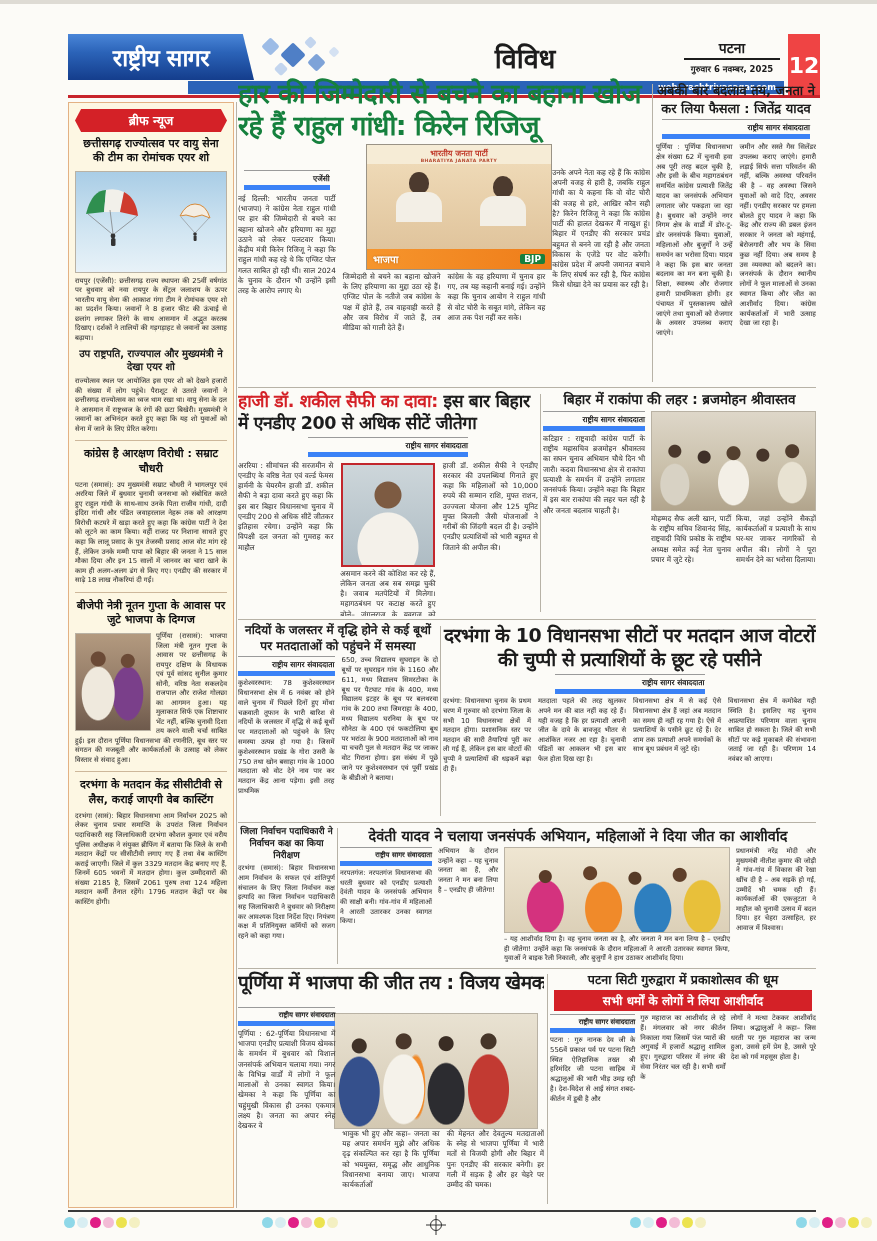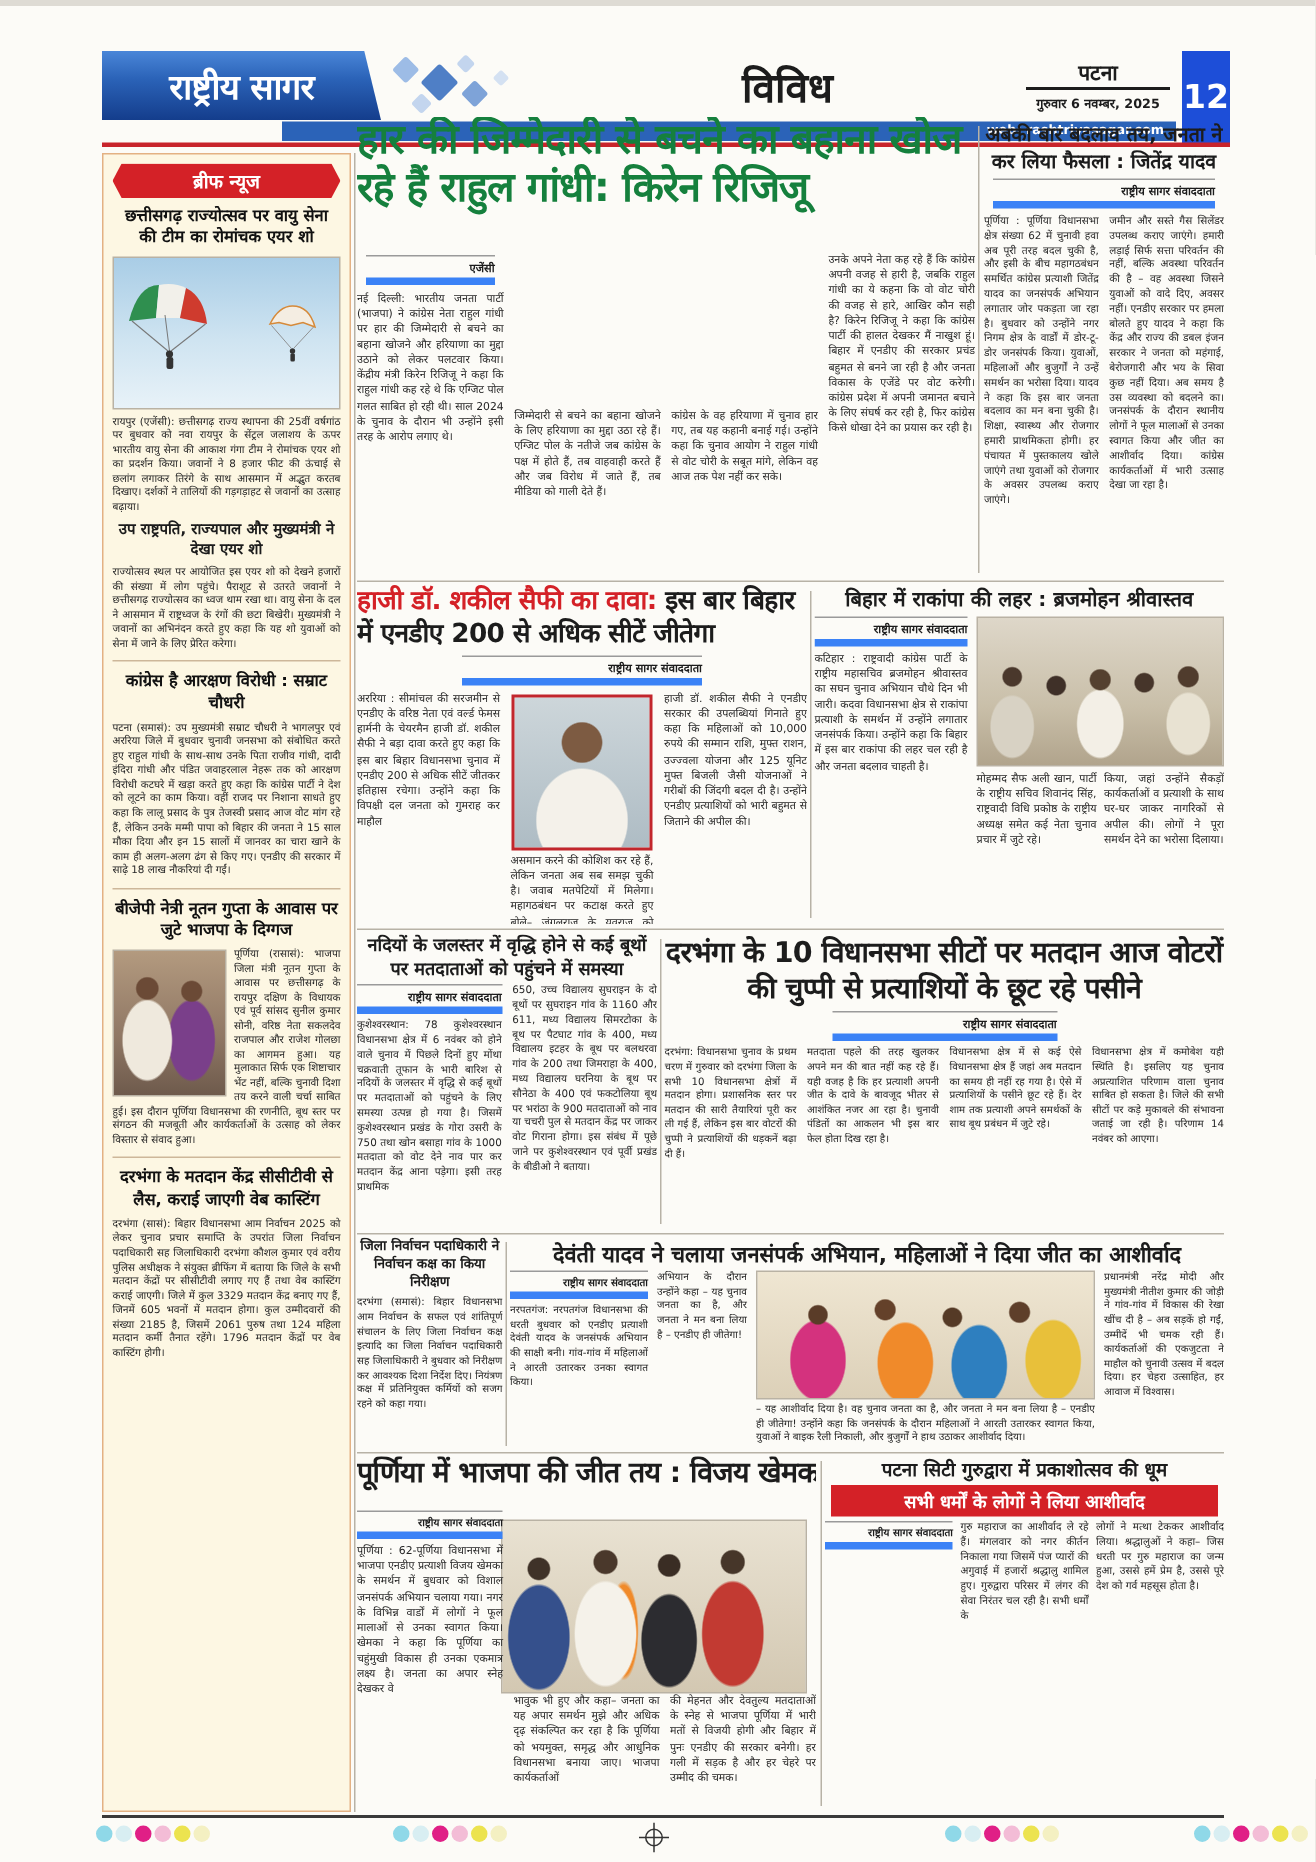--- a/index.html
+++ b/index.html
@@ -17,21 +17,21 @@
   .diamonds span:nth-of-type(1){left:10px;top:6px;width:13px;height:13px;background:#9dbce6;}
   .diamonds span:nth-of-type(2){left:30px;top:12px;width:18px;height:18px;background:#4f7fc6;}
   .diamonds span:nth-of-type(3){left:22px;top:30px;width:10px;height:10px;background:#c3d5ee;}
   .diamonds span:nth-of-type(4){left:52px;top:4px;width:9px;height:9px;background:#c3d5ee;}
   .diamonds span:nth-of-type(5){left:56px;top:22px;width:13px;height:13px;background:#7ea3d8;}
   .diamonds span:nth-of-type(6){left:76px;top:14px;width:8px;height:8px;background:#d4e1f2;}
   .section-title{flex:1;text-align:center;font-size:27px;font-weight:800;padding-top:5px;}
   .city-block{width:96px;text-align:center;padding-top:4px;margin-right:40px;}
   .city{font-size:14px;font-weight:800;border-bottom:2px solid #1c1c1c;padding-bottom:1px;}
   .mdate{font-size:8.5px;font-weight:700;padding-top:3px;}
-  .pageno{position:absolute;right:0;top:0;width:32px;height:62px;background:#1d4ed8;color:#fff;
+  .pageno{position:absolute;right:0;top:0;width:32px;height:62px;background:#ef4444;color:#fff;
           display:flex;align-items:center;justify-content:center;font-size:22px;font-weight:800;}
   .webbar{position:absolute;left:120px;right:36px;top:47px;height:13px;background:#2b63b8;color:#fff;
           font-size:8.5px;font-weight:700;text-align:right;line-height:13px;padding-right:8px;box-sizing:border-box;}
   .mast-rule{position:absolute;left:0;right:0;top:61px;height:3px;background:#c8242b;}
 
   
   .body-txt{font-size:7.2px;line-height:1.42;text-align:justify;color:#262626;}
   .byline{font-size:7.5px;font-weight:700;text-align:right;border-top:1px solid #9a9a9a;
           border-bottom:5px solid #3b82f6;padding:2px 0;margin:2px 6px 4px;}
   .cols{display:flex;gap:7px;}
@@ -255,20 +255,36 @@
       <p class="body-txt" style="margin:0;">पूर्णिया (रासासं): भाजपा जिला मंत्री नूतन गुप्ता के आवास पर छत्तीसगढ़ के रायपुर दक्षिण के विधायक एवं पूर्व सांसद सुनील कुमार सोनी, वरिष्ठ नेता सकलदेव राजपाल और राजेश गोलछा का आगमन हुआ। यह मुलाकात सिर्फ एक शिष्टाचार भेंट नहीं, बल्कि चुनावी दिशा तय करने वाली चर्चा साबित हुई। इस दौरान पूर्णिया विधानसभा की रणनीति, बूथ स्तर पर संगठन की मजबूती और कार्यकर्ताओं के उत्साह को लेकर विस्तार से संवाद हुआ।</p>
     </div>
 
     <div class="sep" style="clear:both;"></div>
     <h3>दरभंगा के मतदान केंद्र सीसीटीवी से लैस, कराई जाएगी वेब कास्टिंग</h3>
     <p class="body-txt" style="margin:0;">दरभंगा (सासं): बिहार विधानसभा आम निर्वाचन 2025 को लेकर चुनाव प्रचार समाप्ति के उपरांत जिला निर्वाचन पदाधिकारी सह जिलाधिकारी दरभंगा कौशल कुमार एवं वरीय पुलिस अधीक्षक ने संयुक्त ब्रीफिंग में बताया कि जिले के सभी मतदान केंद्रों पर सीसीटीवी लगाए गए हैं तथा वेब कास्टिंग कराई जाएगी। जिले में कुल 3329 मतदान केंद्र बनाए गए हैं, जिनमें 605 भवनों में मतदान होगा। कुल उम्मीदवारों की संख्या 2185 है, जिसमें 2061 पुरुष तथा 124 महिला मतदान कर्मी तैनात रहेंगे। 1796 मतदान केंद्रों पर वेब कास्टिंग होगी।</p>
   </aside>
 
   <section class="art art-main">
     <h1>हार की जिम्मेदारी से बचने का बहाना खोज रहे हैं राहुल गांधी: किरेन रिजिजू</h1>
+    <div class="ph-bjp">
+      <div class="banner">
+        <span class="hi">भारतीय जनता पार्टी</span>
+        <span class="en">BHARATIYA JANATA PARTY</span>
+      </div>
+      <div class="scene">
+        <div class="head" style="left:42px;top:8px;"></div>
+        <div class="torso" style="left:29px;top:28px;"></div>
+        <div class="head" style="left:126px;top:12px;"></div>
+        <div class="torso" style="left:113px;top:32px;"></div>
+      </div>
+      <div class="strip">
+        <span class="hi">भाजपा</span>
+        <span class="en">BJP</span>
+      </div>
+    </div>
     <div class="cols">
       <div>
         <div class="byline">एजेंसी</div>
         <p class="body-txt" style="margin:0;">नई दिल्ली: भारतीय जनता पार्टी (भाजपा) ने कांग्रेस नेता राहुल गांधी पर हार की जिम्मेदारी से बचने का बहाना खोजने और हरियाणा का मुद्दा उठाने को लेकर पलटवार किया। केंद्रीय मंत्री किरेन रिजिजू ने कहा कि राहुल गांधी कह रहे थे कि एग्जिट पोल गलत साबित हो रही थी। साल 2024 के चुनाव के दौरान भी उन्होंने इसी तरह के आरोप लगाए थे।</p>
       </div>
       <div class="pad-photo">
         <p class="body-txt" style="margin:0;">जिम्मेदारी से बचने का बहाना खोजने के लिए हरियाणा का मुद्दा उठा रहे हैं। एग्जिट पोल के नतीजे जब कांग्रेस के पक्ष में होते हैं, तब वाहवाही करते हैं और जब विरोध में जाते हैं, तब मीडिया को गाली देते हैं।</p>
       </div>
       <div class="pad-photo">
         <p class="body-txt" style="margin:0;">कांग्रेस के वह हरियाणा में चुनाव हार गए, तब यह कहानी बनाई गई। उन्होंने कहा कि चुनाव आयोग ने राहुल गांधी से वोट चोरी के सबूत मांगे, लेकिन वह आज तक पेश नहीं कर सके।</p>
@@ -403,20 +419,21 @@
         </div>
     </div>
   </section>
 
   <section class="art art-guru">
     <h3>पटना सिटी गुरुद्वारा में प्रकाशोत्सव की धूम</h3>
     <div class="redband">सभी धर्मों के लोगों ने लिया आशीर्वाद</div>
     <div class="cols" style="gap:5px;">
       <div>
         <div class="byline" style="margin:0 0 3px;font-size:6.8px;">राष्ट्रीय सागर संवाददाता</div>
+        <p class="body-txt" style="margin:0;">पटना : गुरु नानक देव जी के 556वें प्रकाश पर्व पर पटना सिटी स्थित ऐतिहासिक तख्त श्री हरिमंदिर जी पटना साहिब में श्रद्धालुओं की भारी भीड़ उमड़ रही है। देश-विदेश से आई संगत शबद-कीर्तन में डूबी है और</p>
       </div>
       <div>
           <p class="body-txt" style="margin:0;">गुरु महाराज का आशीर्वाद ले रहे हैं। मंगलवार को नगर कीर्तन निकाला गया जिसमें पंज प्यारों की अगुवाई में हजारों श्रद्धालु शामिल हुए। गुरुद्वारा परिसर में लंगर की सेवा निरंतर चल रही है। सभी धर्मों के</p>
         </div>
       <div>
           <p class="body-txt" style="margin:0;">लोगों ने मत्था टेककर आशीर्वाद लिया। श्रद्धालुओं ने कहा– जिस धरती पर गुरु महाराज का जन्म हुआ, उससे हमें प्रेम है, उससे पूरे देश को गर्व महसूस होता है।</p>
         </div>
     </div>
   </section>
 

